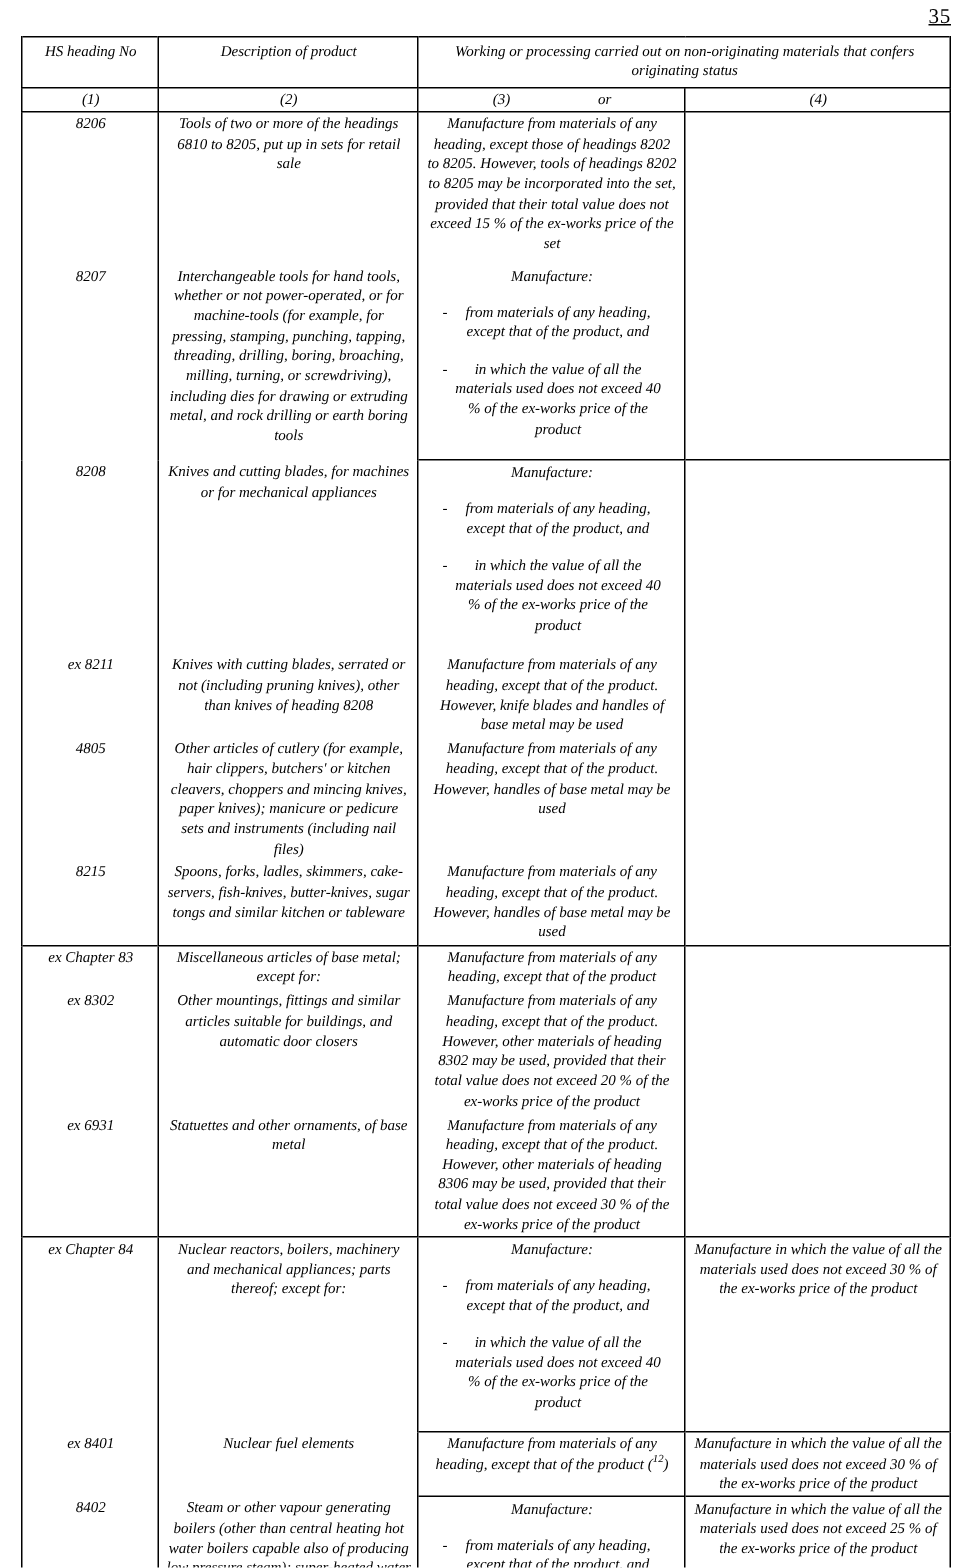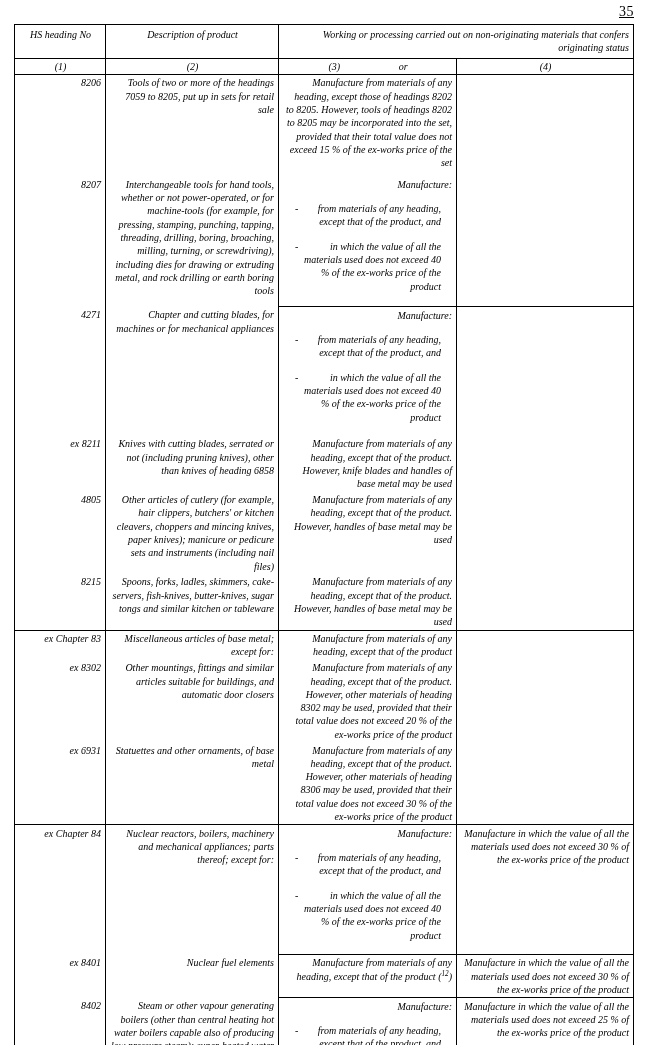--- a/index.html
+++ b/index.html
@@ -54,21 +54,21 @@
 
   .rules-table td,
   .rules-table th {
     vertical-align: top;
     padding: 1.5px 4px 1px 5px;
     border-left: 1.1px solid #000;
     border-right: 1.1px solid #000;
     border-top: 0;
     border-bottom: 0;
     font-weight: normal;
-    text-align: right;
+    text-align: center;
   }
 
   
   .hdr-main td {
     border-bottom: 1.1px solid #000;
     padding-top: 3px;
     padding-bottom: 3px;
   }
   .hdr-main .center { text-align: center; }
   .hdr-num td {
@@ -139,53 +139,53 @@
         <td>
           <span>(3)</span>
           <span style="display:inline-block;width:56px;"></span><span>or</span>
         </td>
         <td>(4)</td>
       </tr>
     </thead>
     <tbody id="tbody">
         <tr class="body-row">
           <td class="d1" style="height: 99px;">8206</td>
-          <td class="d2">Tools of two or more of the headings 7059 to 8205, put up in sets for retail sale</td>
+          <td class="d2">Tools of two or more of the headings 6810 to 8205, put up in sets for retail sale</td>
           <td class="d3">
             <div class="cell-block">Manufacture from materials of any heading, except those of headings 8202 to 8205. However, tools of headings 8202 to 8205 may be incorporated into the set, provided that their total value does not exceed 15 % of the ex-works price of the set</div>
           </td>
           <td class="d4"></td>
         </tr>
         <tr class="body-row">
           <td class="d1" style="height: 128px;">8207</td>
           <td class="d2">Interchangeable tools for hand tools, whether or not power-operated, or for machine-tools (for example, for pressing, stamping, punching, tapping, threading, drilling, boring, broaching, milling, turning, or screwdriving), including dies for drawing or extruding metal, and rock drilling or earth boring tools</td>
           <td class="d3">
             <div class="cell-block">Manufacture:</div>
             <ul class="dashlist">
               <li>from materials of any heading, except that of the product, and</li>
               <li>in which the value of all the materials used does not exceed 40 % of the ex-works price of the product</li>
             </ul>
           </td>
           <td class="d4"></td>
         </tr>
         <tr class="body-row sect-div-c3">
-          <td class="d1" style="height: 96px;">4271</td>
-          <td class="d2">Chapter and cutting blades, for machines or for mechanical appliances</td>
+          <td class="d1" style="height: 96px;">8208</td>
+          <td class="d2">Knives and cutting blades, for machines or for mechanical appliances</td>
           <td class="d3">
             <div class="cell-block">Manufacture:</div>
             <ul class="dashlist">
               <li>from materials of any heading, except that of the product, and</li>
               <li>in which the value of all the materials used does not exceed 40 % of the ex-works price of the product</li>
             </ul>
           </td>
           <td class="d4"></td>
         </tr>
         <tr class="body-row">
           <td class="d1">ex 8211</td>
-          <td class="d2">Knives with cutting blades, serrated or not (including pruning knives), other than knives of heading 6858</td>
+          <td class="d2">Knives with cutting blades, serrated or not (including pruning knives), other than knives of heading 8208</td>
           <td class="d3">
             <div class="cell-block">Manufacture from materials of any heading, except that of the product. However, knife blades and handles of base metal may be used</div>
           </td>
           <td class="d4"></td>
         </tr>
         <tr class="body-row">
           <td class="d1">4805</td>
           <td class="d2">Other articles of cutlery (for example, hair clippers, butchers' or kitchen cleavers, choppers and mincing knives, paper knives); manicure or pedicure sets and instruments (including nail files)</td>
           <td class="d3">
             <div class="cell-block">Manufacture from materials of any heading, except that of the product. However, handles of base metal may be used</div>

